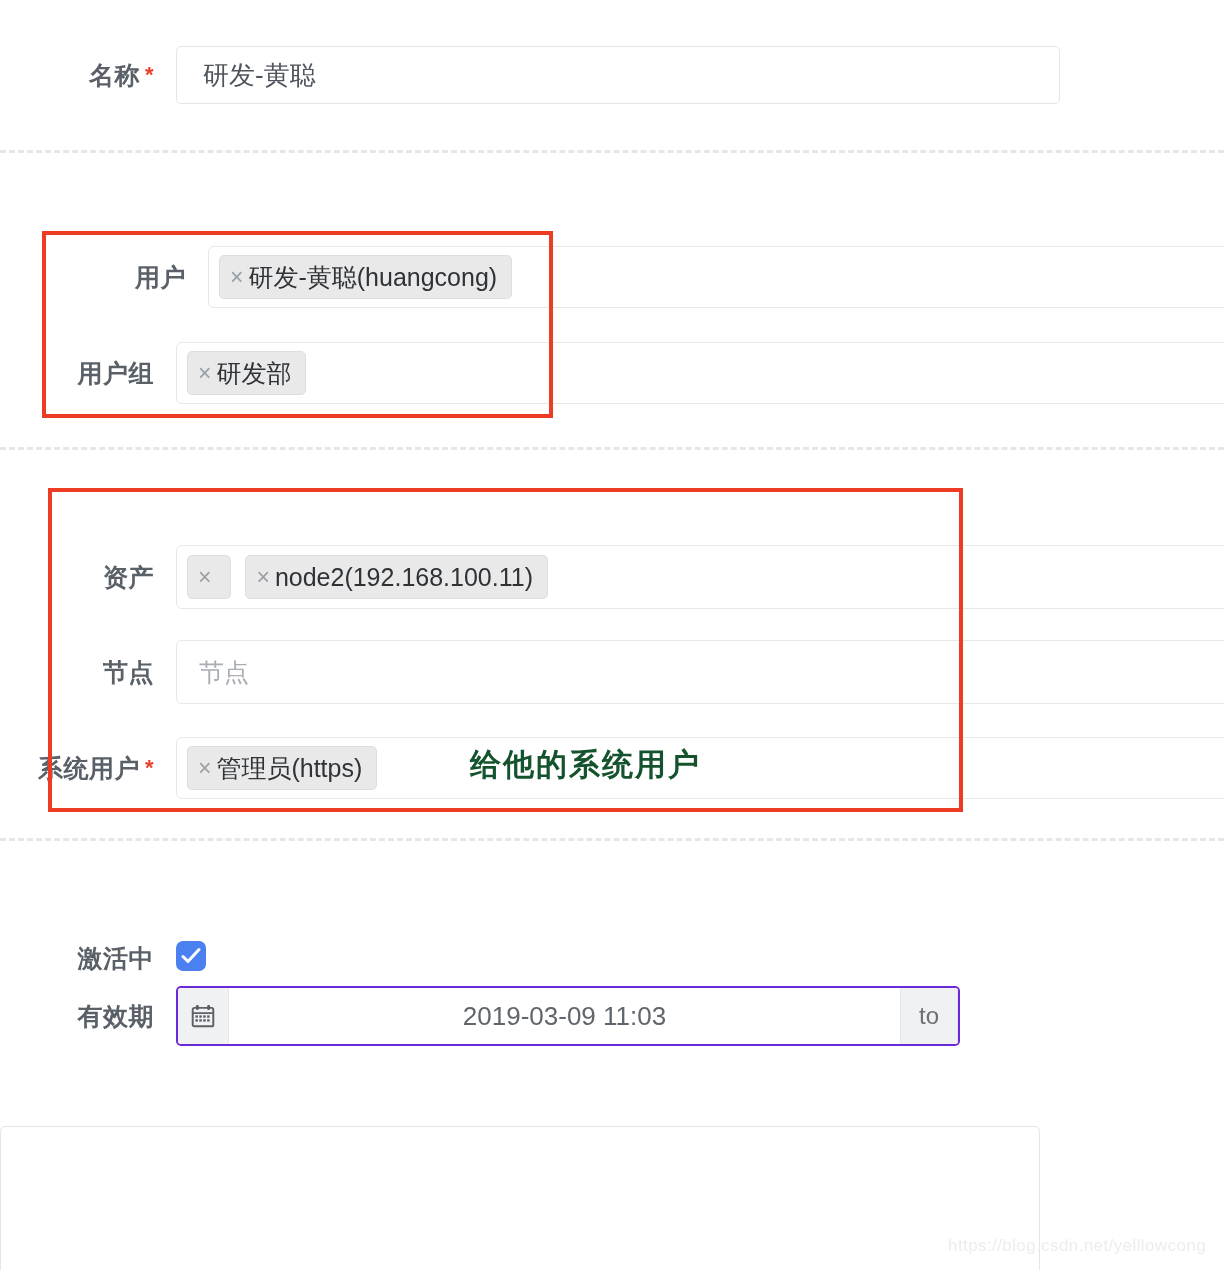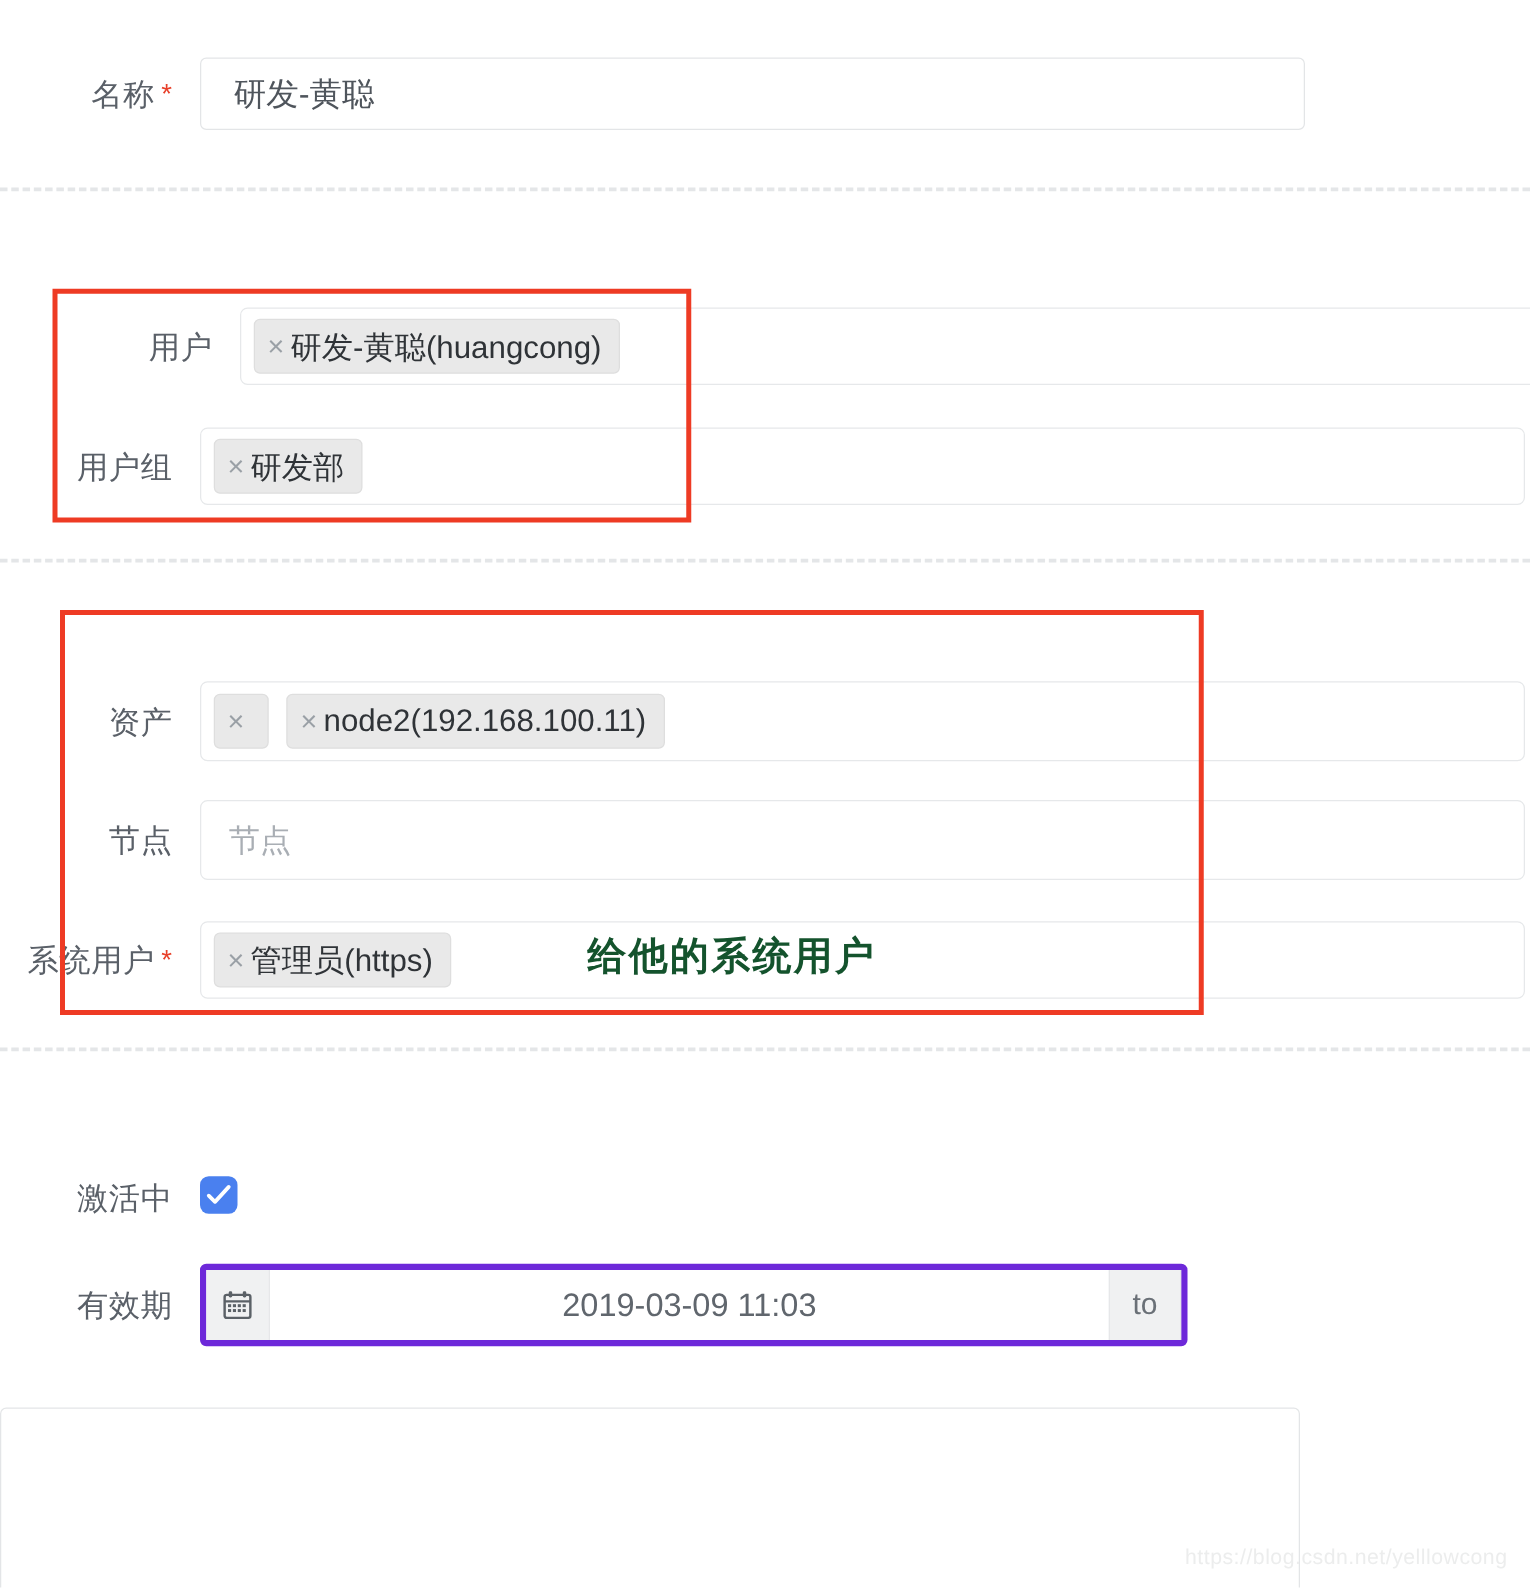--- a/index.html
+++ b/index.html
@@ -26,23 +26,24 @@
     align-items: center;
   }
   .form-label {
     width: 160px;
     flex: 0 0 160px;
     text-align: right;
     padding-right: 22px;
     box-sizing: border-box;
     font-size: 25px;
     color: #5a6068;
-    font-weight: 400;
+    font-weight: 700;
     letter-spacing: 0.5px;
     white-space: nowrap;
+    margin-left: 16px;
   }
   .req-star {
     color: #e8402a;
     font-size: 22px;
     margin-left: 5px;
     vertical-align: 2px;
   }
   .field-wrap {
     flex: 1 1 auto;
     position: relative;
@@ -141,21 +142,21 @@
   .checkbox svg {
     position: absolute;
     left: 5px;
     top: 6px;
   }
 
   
   .daterange {
     display: flex;
     align-items: stretch;
-    border: 5px solid #6d28d9;
+    border: 2px solid #6d28d9;
     border-radius: 5px;
     overflow: hidden;
     height: 56px;
     width: 780px;
     background: #fff;
     gap: 12px;
   }
   .dr-addon {
     width: 50px;
     background: #f0f1f2;
@@ -307,21 +308,21 @@
   </div>
   <div class="field-wrap">
     <span class="checkbox">
       <svg width="20" height="18" viewBox="0 0 20 18">
         <path d="M2 9.5 L7 14.5 L18 2.5" stroke="#ffffff" stroke-width="3" fill="none" stroke-linecap="round" stroke-linejoin="round"></path>
       </svg>
     </span>
   </div>
 </div>
 
-<div class="form-row" style="top:1016px;height:56px;justify-content:space-between;">
+<div class="form-row" style="top:988px;height:56px;justify-content:space-between;">
   <div class="form-label">
     <span>有效期</span>
   </div>
   <div class="field-wrap">
     <div class="daterange">
       <div class="dr-addon">
         <svg width="26" height="26" viewBox="0 0 24 24">
           <rect x="2.5" y="4.5" width="19" height="17" rx="1.5" fill="none" stroke="#5b6167" stroke-width="1.8"></rect>
           <rect x="5.5" y="1.8" width="2.6" height="4.6" rx="1.1" fill="#5b6167"></rect>
           <rect x="15.9" y="1.8" width="2.6" height="4.6" rx="1.1" fill="#5b6167"></rect>

